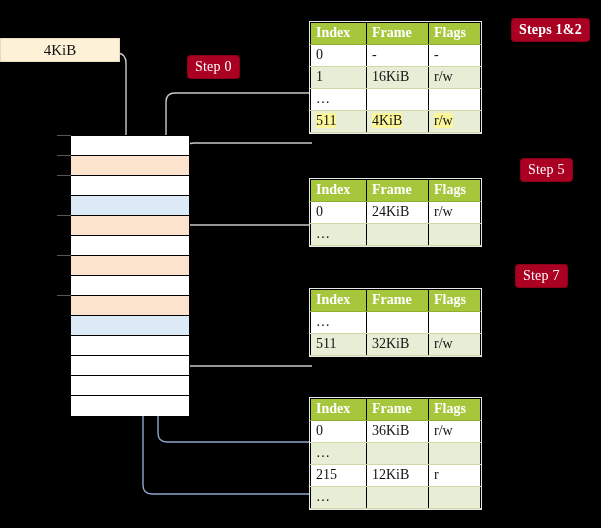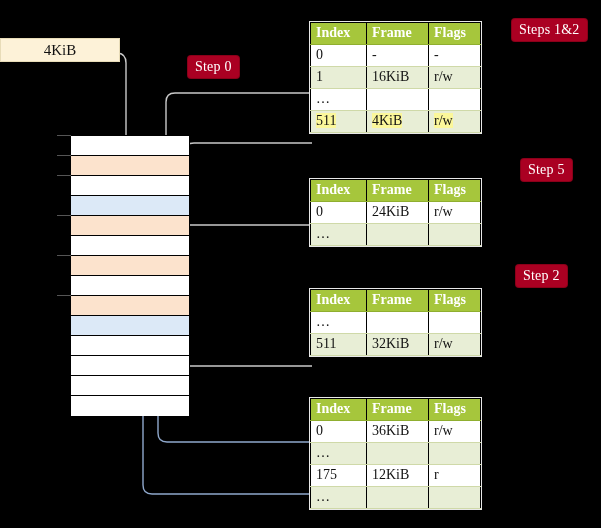--- a/index.html
+++ b/index.html
@@ -165,23 +165,23 @@
       <path class="wb" d="M 312 494 L 152 494 Q 143 494 143 485 L 143 220"></path>
       <polygon class="ab" points="138,220 148,220 143,208"></polygon>
     </g>
   </svg>
 
   <div class="kib-box" style="left:0px; top:38px; width:120px; height:24px;">
     <span>4KiB</span>
   </div>
 
   <div class="badge" style="left:188px; top:56px;">Step 0</div>
-  <div class="badge" style="left:512px; top:19px;">Steps 1&amp;2</div>
+  <div class="badge" style="left:512px; top:19px;font-weight:bold;">Steps 1&amp;2</div>
   <div class="badge" style="left:521px; top:159px;">Step 5</div>
-  <div class="badge" style="left:516px; top:265px;">Step 2</div>
+  <div class="badge" style="left:516px; top:265px;">Step 7</div>
 
   <div id="memcol" style="left:70px; top:135px; width:120px; height:280px;">
     <div class="memrow" style="top:0px;   height:20px;"></div>
     <div class="memrow orange" style="top:20px;  height:20px;"></div>
     <div class="memrow" style="top:40px;  height:20px;"></div>
     <div class="memrow blue" style="top:60px;  height:20px;"></div>
     <div class="memrow orange" style="top:80px;  height:20px;"></div>
     <div class="memrow" style="top:100px; height:20px;"></div>
     <div class="memrow orange" style="top:120px; height:20px;"></div>
     <div class="memrow" style="top:140px; height:20px;"></div>
@@ -309,21 +309,21 @@
         <td>0</td>
         <td>36KiB</td>
         <td>r/w</td>
       </tr>
       <tr class="alt">
         <td>…</td>
         <td></td>
         <td></td>
       </tr>
       <tr class="plain">
-        <td>175</td>
+        <td>215</td>
         <td>12KiB</td>
         <td>r</td>
       </tr>
       <tr class="alt">
         <td>…</td>
         <td></td>
         <td></td>
       </tr>
     </tbody>
   </table>

